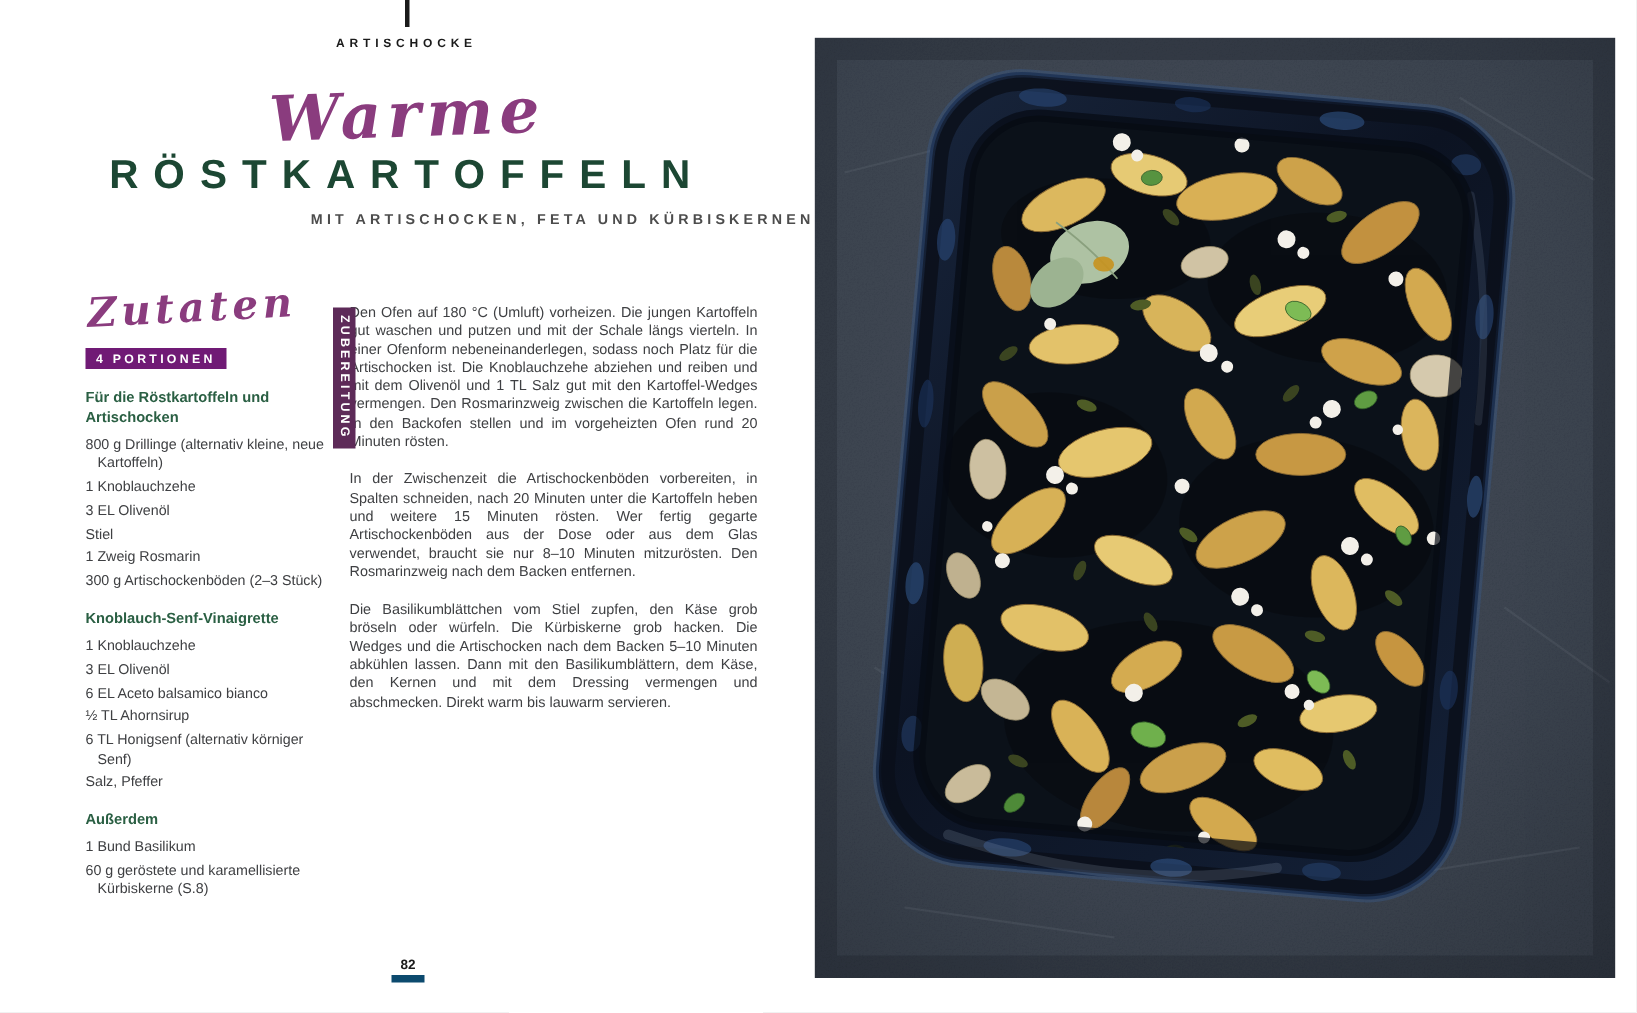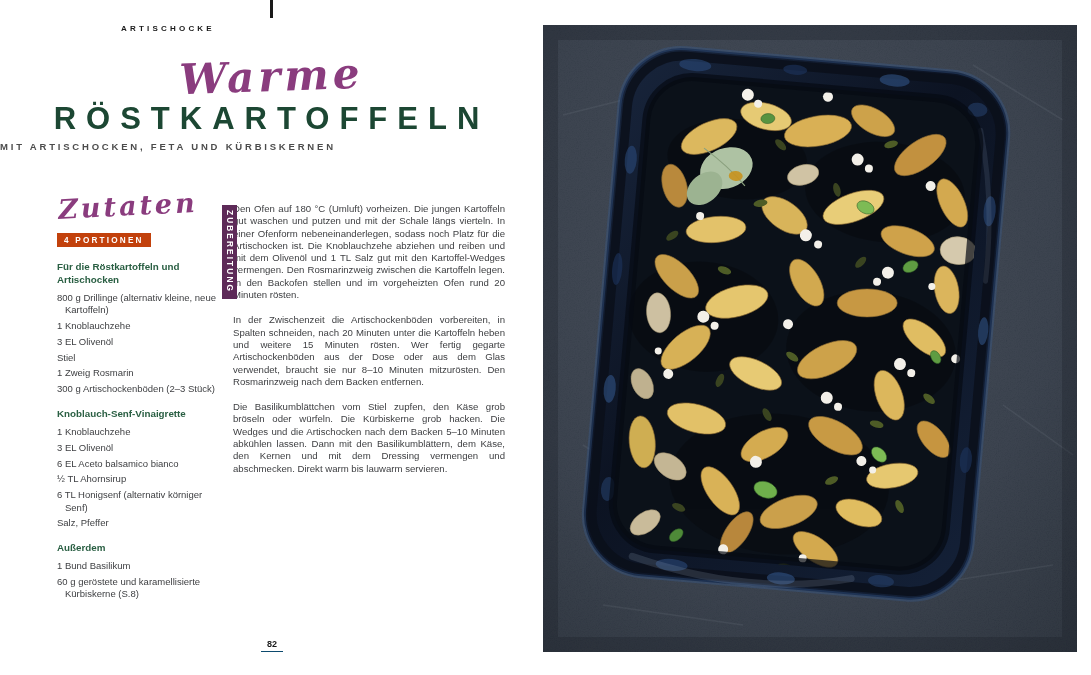--- a/index.html
+++ b/index.html
@@ -1,56 +1,56 @@
 <!DOCTYPE html>
 <html lang="de"><head>
 <meta charset="utf-8">
 <style>
   html,body{margin:0;padding:0;background:#e8e8e8;}
   .spread{position:relative;width:1091px;height:675px;background:#ffffff;overflow:hidden;
           font-family:"Liberation Sans",sans-serif;color:#3f4043;}
 
   
   .chapter-line{position:absolute;left:270px;top:0;width:3px;height:18px;background:#1a1a1a;}
-  .chapter-label{position:absolute;left:121px;top:24px;width:300px;
+  .chapter-label{position:absolute;left:121px;top:24px;width:300px;text-align:center;
                  font-size:8px;font-weight:bold;letter-spacing:3.2px;color:#1a1a1a;}
   .title-script{position:absolute;left:0;top:52px;width:543px;text-align:center;
                 font-family:"DejaVu Serif",serif;font-style:italic;font-weight:bold;
                 font-size:42px;letter-spacing:4px;color:#8a3c7e;transform:rotate(-2deg);}
   .title-main{position:absolute;left:0;top:101px;width:543px;text-align:center;
-              font-size:31px;font-weight:bold;letter-spacing:10px;color:#1c4733;}
-  .subtitle{position:absolute;left:0;top:141px;width:543px;text-align:left;
+              font-size:27px;font-weight:bold;letter-spacing:10px;color:#1c4733;}
+  .subtitle{position:absolute;left:0;top:141px;width:543px;text-align:right;
             font-size:9.5px;font-weight:600;letter-spacing:2.8px;color:#4c4c4c;}
 
   
   .ingredients{position:absolute;left:57px;top:194px;width:163px;}
   .ing-script{font-family:"DejaVu Serif",serif;font-style:italic;font-weight:bold;
               font-size:27px;letter-spacing:3px;color:#8a3c7e;transform:rotate(-3deg);
               transform-origin:left bottom;margin:0 0 4px 2px;}
-  .portions-badge{display:inline-block;background:#c2410c;color:#ffffff;
+  .portions-badge{display:inline-block;background:#701a75;color:#ffffff;
                   font-size:8.2px;font-weight:bold;letter-spacing:2.2px;
                   padding:3px 7px 2px 7px;margin-bottom:2px;}
   .ing-group-title{font-size:9.8px;font-weight:bold;color:#2a5f43;line-height:12.5px;
                    margin:12px 0 6px 0;}
   .ing-item{font-size:9.5px;line-height:12.3px;margin:0 0 3.5px 0;
             padding-left:8px;text-indent:-8px;color:#3f4043;}
 
   
   .method{position:absolute;left:222px;top:203px;width:291px;}
   .zub-tab{position:absolute;left:0;top:2px;width:15px;height:94px;background:#5d2a58;
            color:#ffffff;font-size:8.3px;font-weight:bold;letter-spacing:2.1px;
            writing-mode:vertical-rl;text-align:center;line-height:15px;}
   .method-text{margin-left:11px;width:272px;}
   .method-text p{font-size:9.6px;line-height:12.3px;text-align:justify;
                  margin:0 0 13px 0;color:#3f4043;}
 
   
   .page-number{position:absolute;left:232px;top:633px;width:80px;text-align:center;}
   .page-number span{display:inline-block;font-size:9px;font-weight:bold;color:#1a1a1a;
-                    padding:0 6px 2px 6px;border-bottom:1px solid #0c4a6e;}
+                    padding:0 6px 2px 6px;border-bottom:5px solid #0c4a6e;}
 
   
   .photo{position:absolute;left:543px;top:25px;width:534px;height:627px;overflow:hidden;}
   .photo svg{display:block;}
 </style>
 </head>
 <body>
 
 <div class="spread">
 

